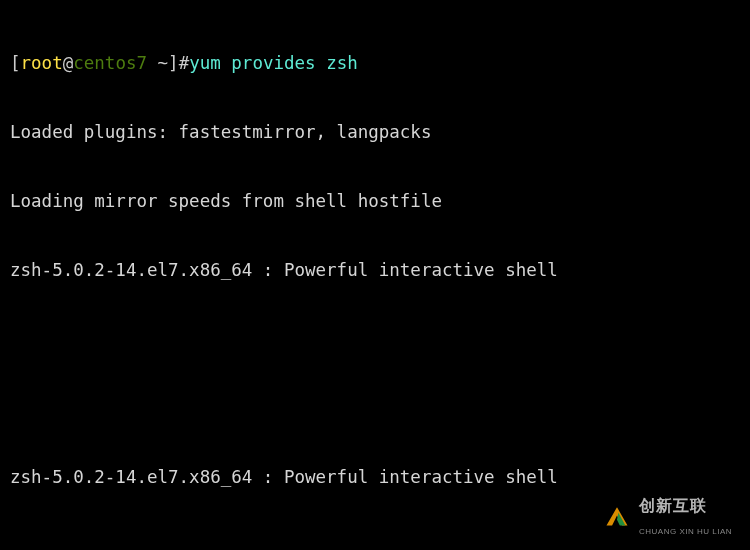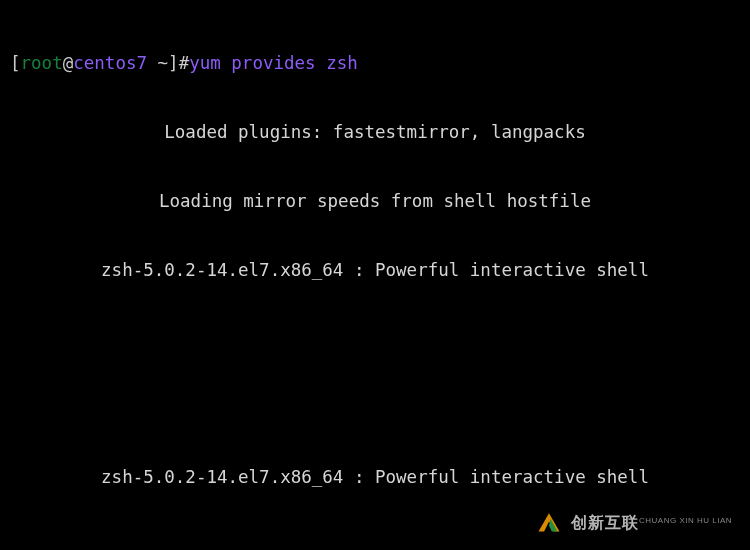--- a/index.html
+++ b/index.html
@@ -17,62 +17,62 @@
   }
   .terminal {
     padding: 6px 10px 10px 10px;
     white-space: pre;
   }
   .line {
     display: block;
     white-space: pre;
   }
   .bracket { color: #cccccc; }
-  .user    { color: #15803d; text-align: center; }  
+  .user    { color: #fde047; text-align: center; }  
   .at      { color: #cccccc; }
-  .host    { color: #8b5cf6; }
+  .host    { color: #4d7c0f; }
   .path    { color: #cccccc; }
-  .command { color: #8b5cf6; }
-  .output  { color: #d6d6d6; text-align: center; }
+  .command { color: #5eead4; }
+  .output  { color: #d6d6d6; }
   .watermark {
     position: absolute;
     right: 18px;
     bottom: 14px;
     display: flex;
     align-items: center;
     gap: 8px;
     opacity: 0.85;
   }
   .watermark .logo {
     width: 28px;
     height: 26px;
     position: relative;
   }
   .watermark .logo svg {
     width: 100%;
     height: 100%;
   }
   .watermark .text {
     display: flex;
-    flex-direction: row;
+    flex-direction: column;
     line-height: 1;
   }
   .watermark .text .zh {
     color: #d6d6d6;
     font-family: "Microsoft YaHei", "PingFang SC", sans-serif;
     font-size: 16px;
     font-weight: 600;
     letter-spacing: 1px;
   }
   .watermark .text .en {
     color: #9e9e9e;
     font-family: Arial, sans-serif;
     font-size: 8px;
     letter-spacing: 0.5px;
-    margin-top: 2px;
+    margin-top: 14px;
   }
 </style>
 </head>
 <body>
 
 <div class="terminal">
   <span class="line"><span class="bracket">[</span><span class="user">root</span><span class="at">@</span><span class="host">centos7</span><span class="path"> </span><span class="path">~</span><span class="bracket">]#</span><span class="command">yum provides zsh</span></span>
   <span class="line output">Loaded plugins: fastestmirror, langpacks</span>
   <span class="line output">Loading mirror speeds from shell hostfile</span>
   <span class="line output">zsh-5.0.2-14.el7.x86_64 : Powerful interactive shell</span>

